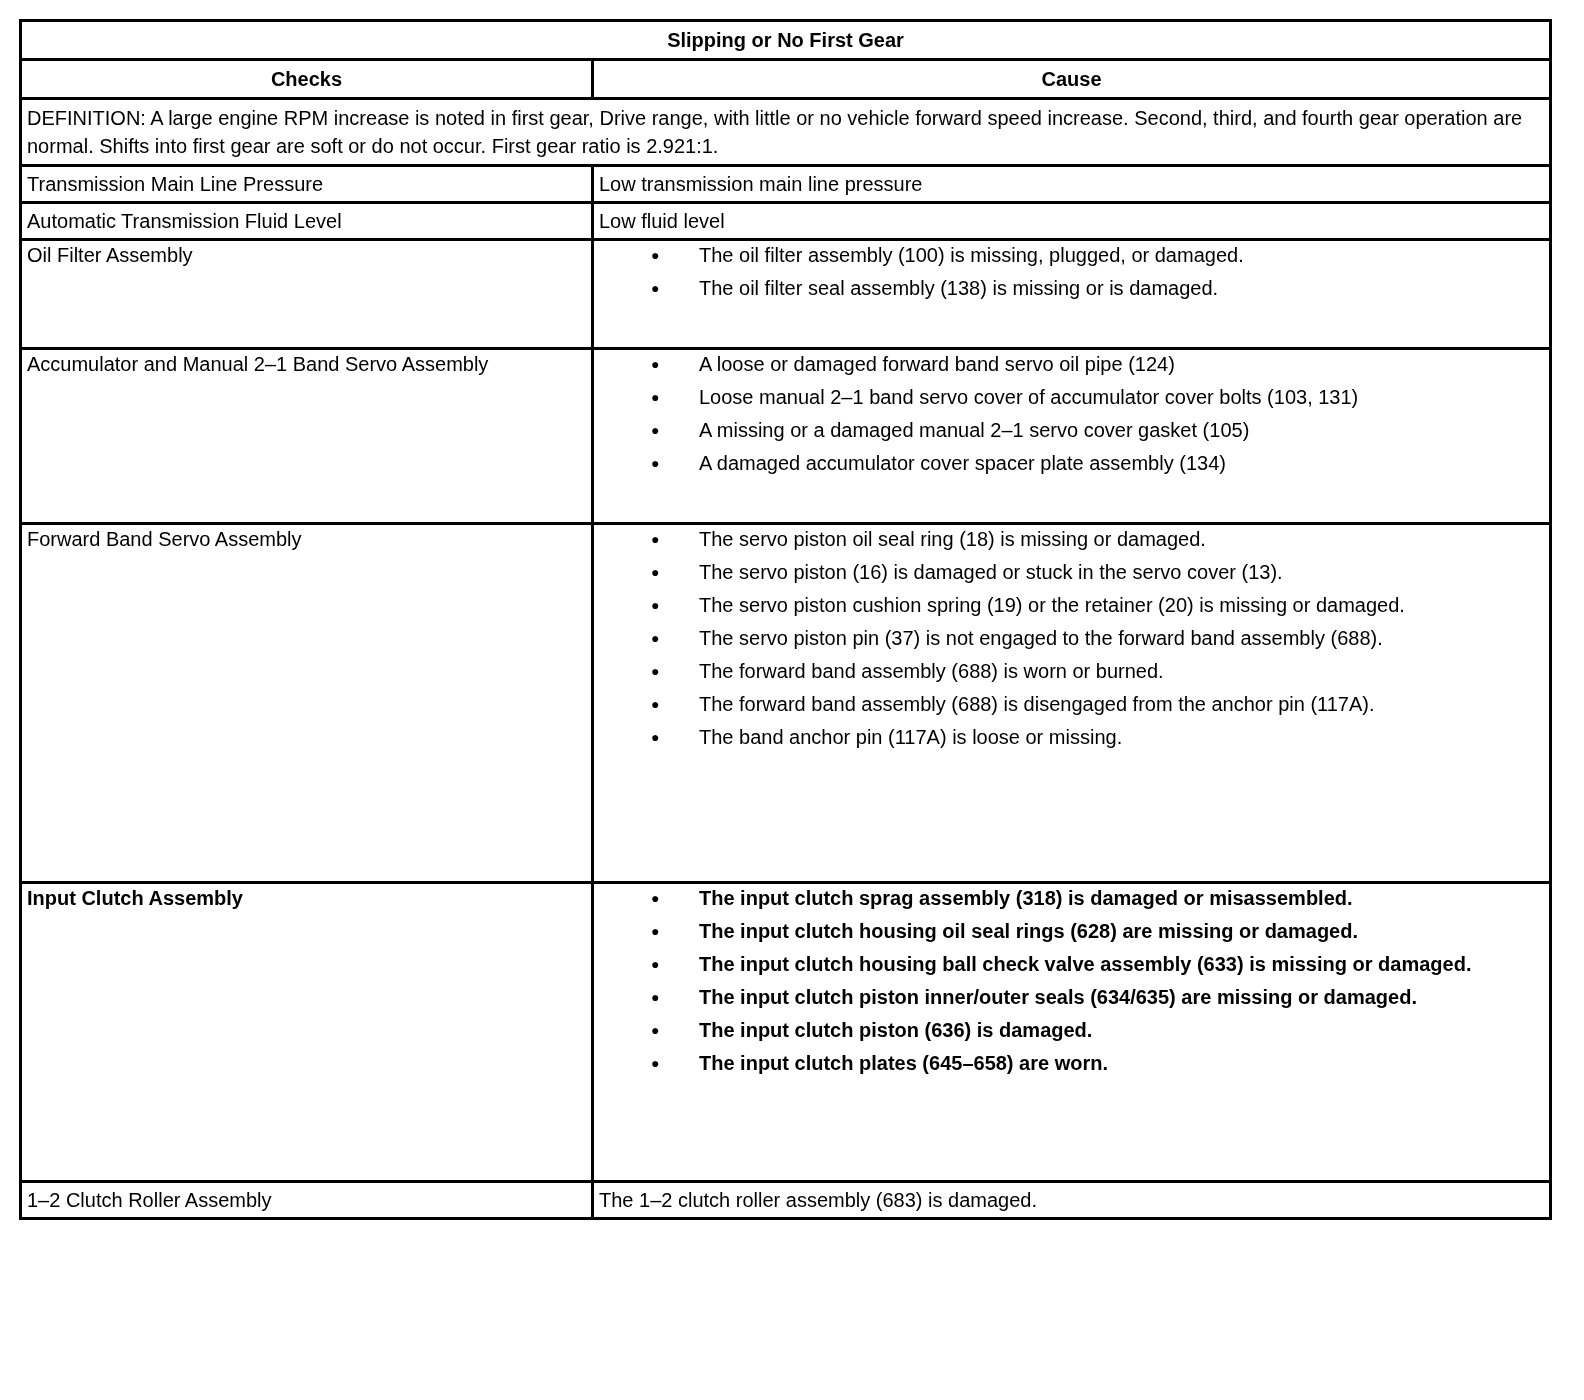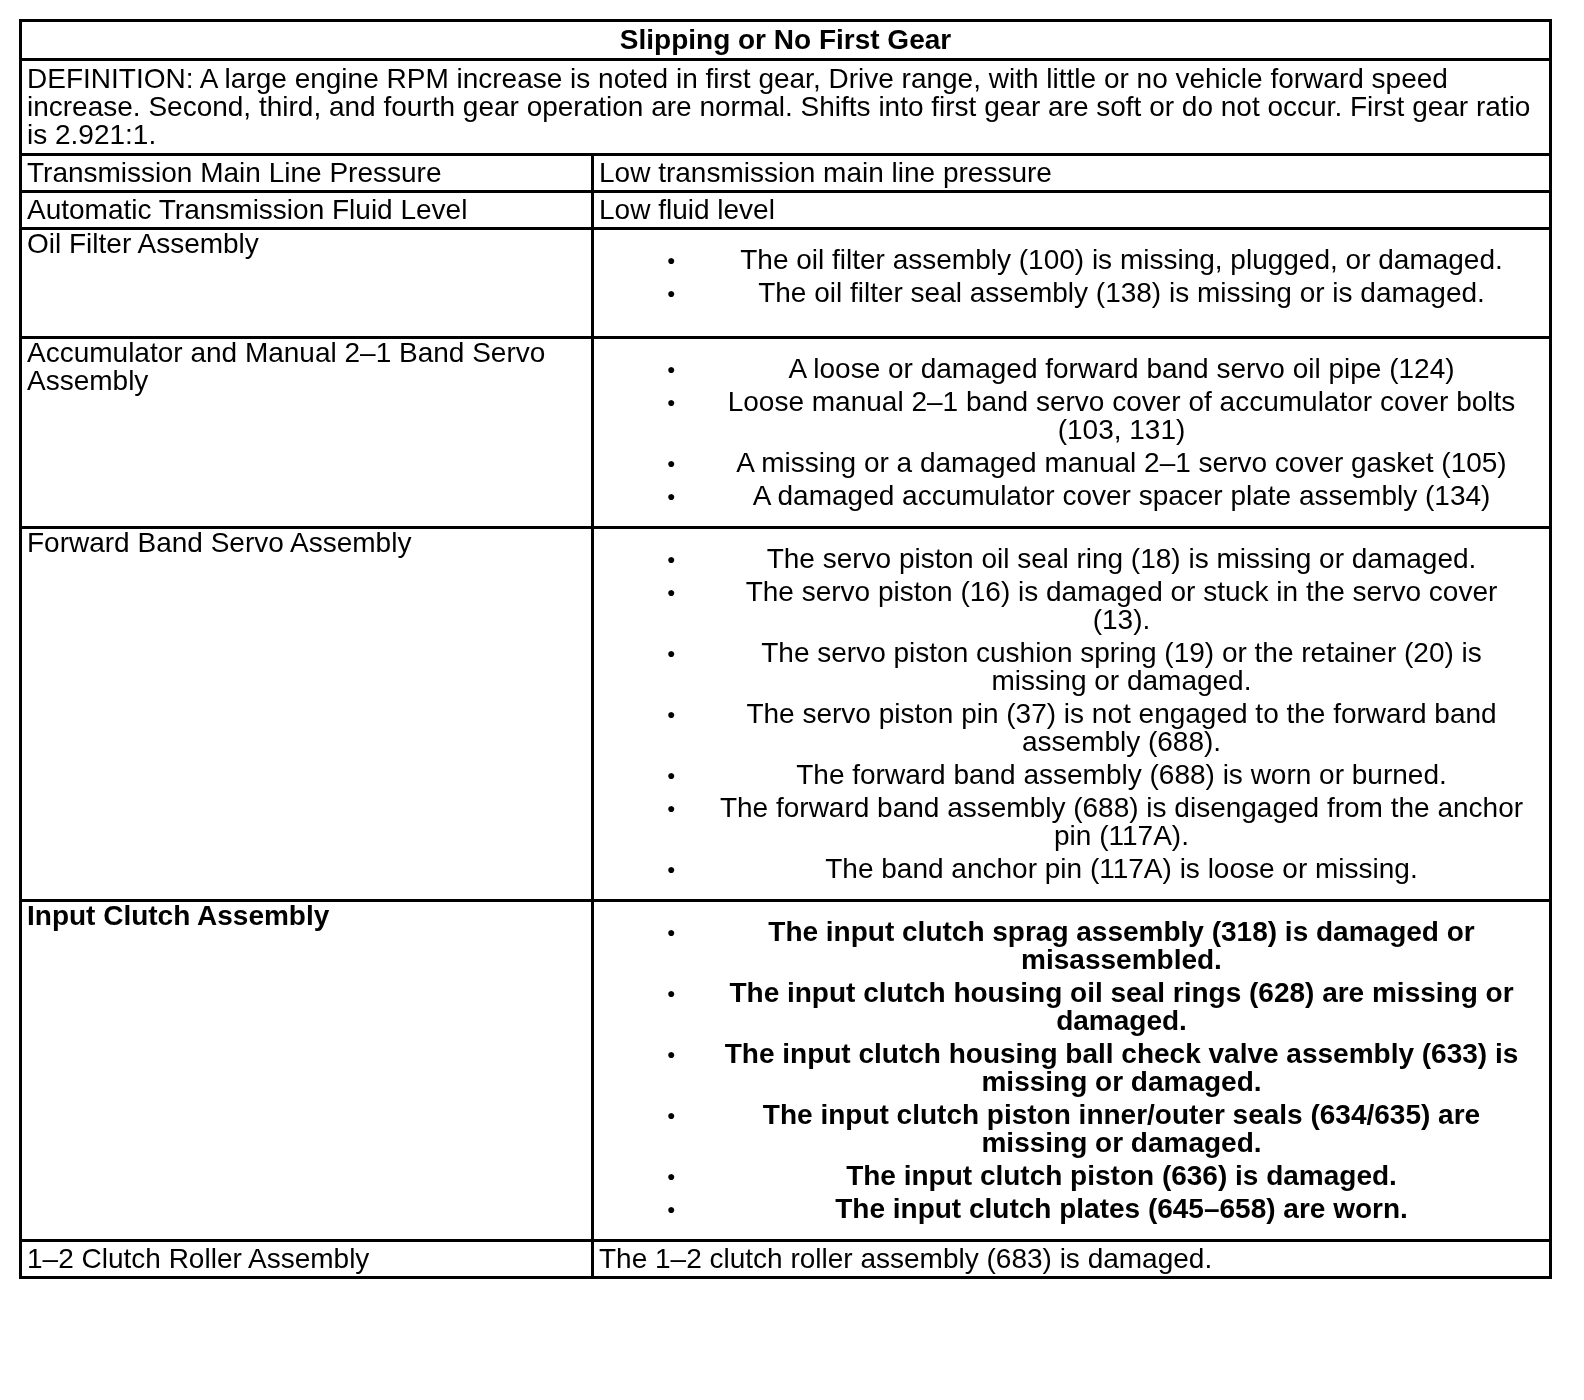--- a/index.html
+++ b/index.html
@@ -2,36 +2,36 @@
 <html><head>
 <meta charset="utf-8">
 <style>
   html, body { margin: 0; padding: 0; background: #ffffff; }
   body { width: 1584px; height: 1400px; position: relative; font-family: "Liberation Sans", sans-serif; color: #000; }
   table.diag {
     position: absolute; left: 19px; top: 19px;
     width: 1530px;
     border-collapse: collapse;
     table-layout: fixed;
-    font-size: 28px;
+    font-size: 20px;
   }
   table.diag td, table.diag th {
     border: 3px solid #000;
     padding: 0 5px;
     vertical-align: top;
     line-height: 28px;
   }
   col.c1 { width: 572px; }
   col.c2 { width: 958px; }
   th { font-weight: bold; text-align: center; }
   tr.title th { height: 36px; vertical-align: middle; }
   tr.head th { height: 36px; vertical-align: middle; }
   tr.def td { padding-top: 4px; padding-bottom: 4px; margin-top: 32px; }
   tr.simple td { height: 34px; vertical-align: middle; }
-  td.cause ul { margin: 16px; padding: 0; list-style: none; text-align: center; }
+  td.cause ul { margin: 0; padding: 0; list-style: none; }
   td.cause li { position: relative; padding-left: 100px; line-height: 28px; margin-bottom: 5px; }
   td.cause li::before {
     content: "\25CF"; position: absolute; left: 52px; top: 0; font-size: 14px;
   }
   td.cause { padding-top: 10px; padding-right: 4px; }
   td.check { padding-top: 6px; }
   .r-oil td { height: 106px; }
   .r-acc td { height: 172px; }
   .r-fwd td { height: 356px; }
   .r-cvb td { height: 106px; }
@@ -41,20 +41,24 @@
 <body>
 
 <table class="diag">
   <colgroup>
       <col class="c1">
       <col class="c2">
     </colgroup>
   <tbody>
       <tr class="title">
     <th colspan="2">Slipping or No First Gear</th>
+  </tr>
+  <tr class="head">
+    <th>Checks</th>
+    <th>Cause</th>
   </tr>
   <tr class="def">
     <td colspan="2">DEFINITION: A large engine RPM increase is noted in first gear, Drive range, with little or no vehicle forward speed increase. Second, third, and fourth gear operation are normal. Shifts into first gear are soft or do not occur. First gear ratio is 2.921:1.</td>
   </tr>
   <tr class="simple">
     <td>Transmission Main Line Pressure</td>
     <td>Low transmission main line pressure</td>
   </tr>
   <tr class="simple">
     <td>Automatic Transmission Fluid Level</td>

